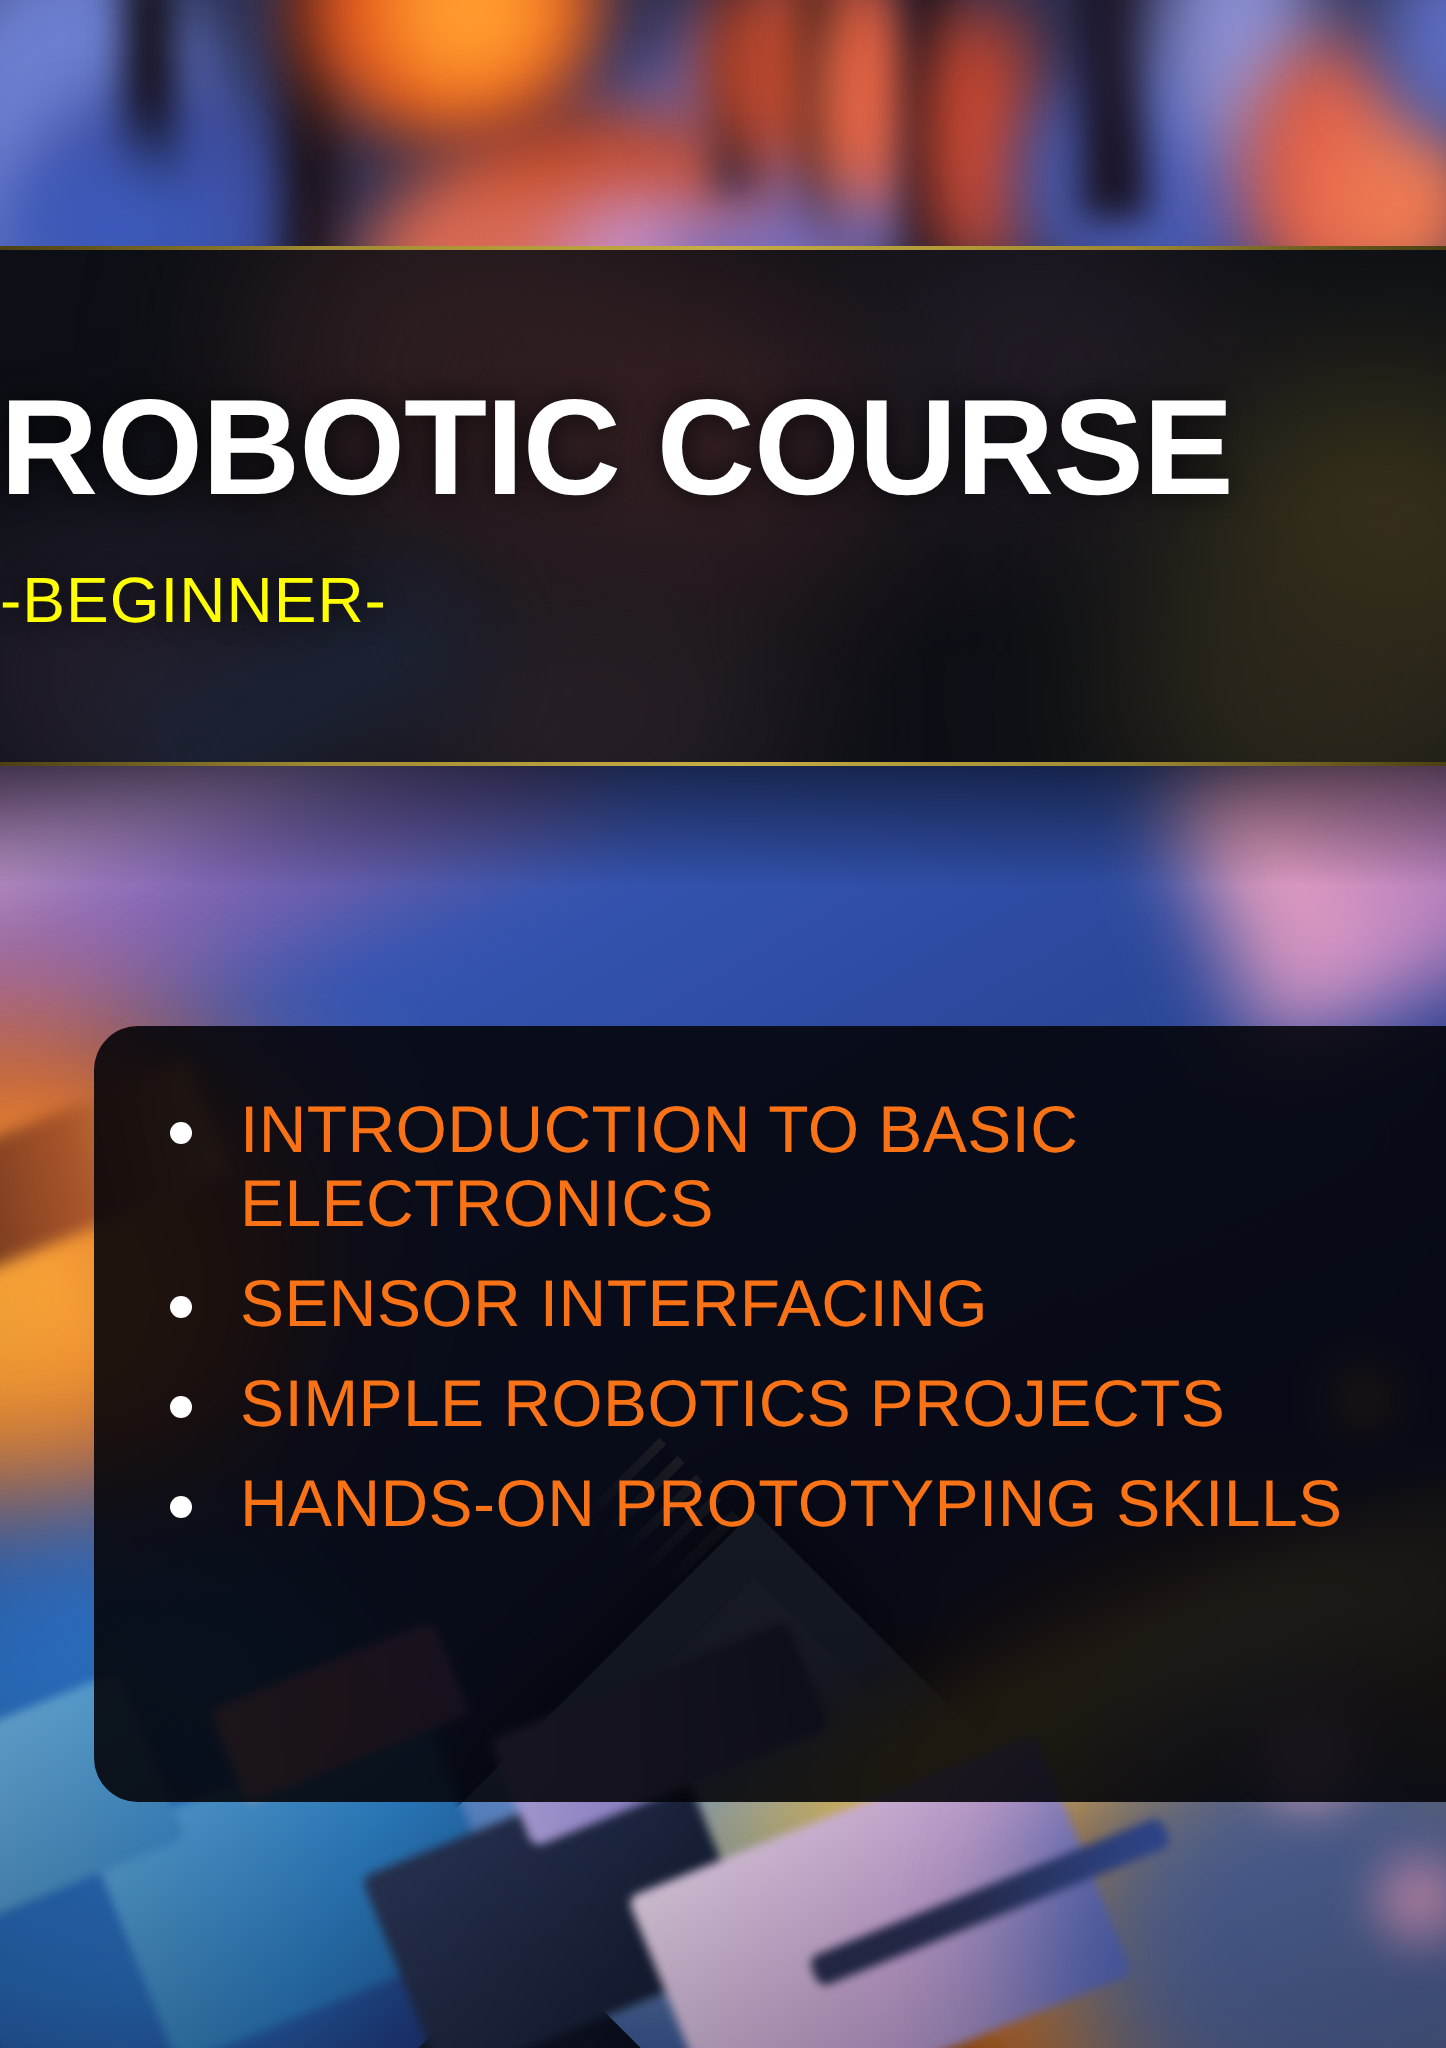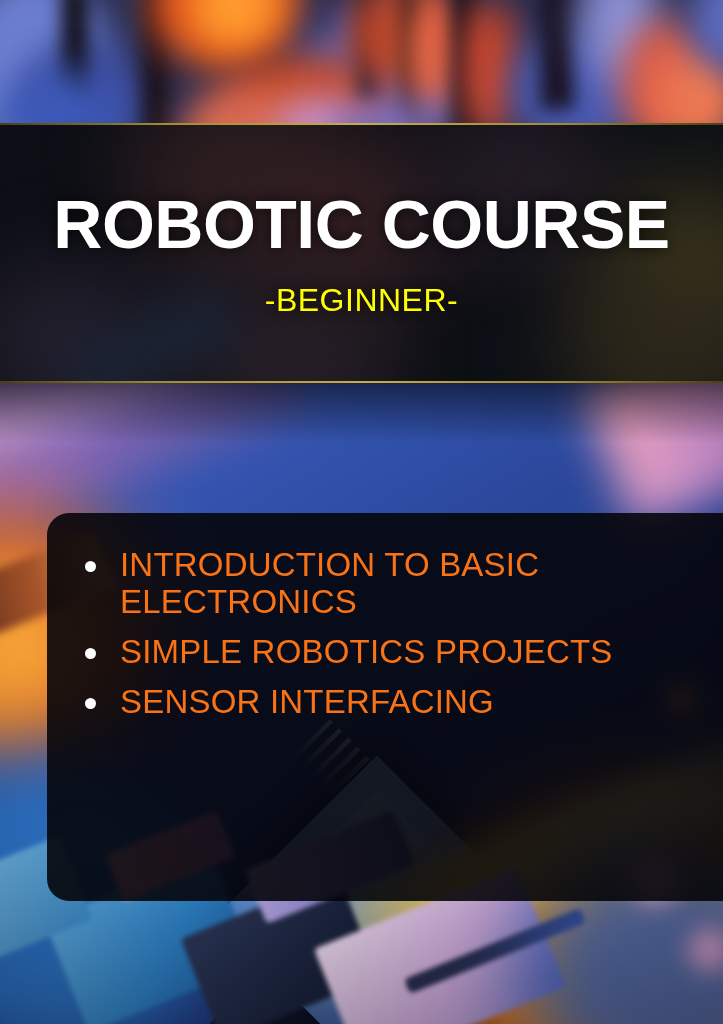--- a/index.html
+++ b/index.html
@@ -59,21 +59,20 @@
   }
   .banner-rule.top { top: 0; }
   .banner-rule.bot { bottom: 0; }
 
   .banner-inner {
     position: absolute;
     inset: 0;
     z-index: 5;
     display: flex;
     flex-direction: column;
-    align-items: center;
     justify-content: center;
   }
   .title-main {
     font-size: 68px;
     font-weight: 700;
     letter-spacing: -0.5px;
     line-height: 1;
     color: #ffffff;
     margin: 0 0 4px 0;
     white-space: nowrap;
@@ -288,21 +287,24 @@
     <div class="layer" style="inset:0;background:radial-gradient(120% 95% at 50% 30%, rgba(0,0,0,0) 40%, rgba(0,0,0,.45) 100%);"></div>
     <div class="layer" style="left:0;top:0;width:723px;height:60px;background:linear-gradient(180deg,rgba(0,0,0,.55),rgba(0,0,0,0));"></div>
   </div>
 
   <div class="card">
     <ul class="bullets">
       <li>
         <span>INTRODUCTION TO BASIC ELECTRONICS</span>
       </li>
       <li>
+        <span>SENSOR INTERFACING</span>
+      </li>
+      <li>
         <span>SIMPLE ROBOTICS PROJECTS</span>
       </li>
       <li>
-        <span>SENSOR INTERFACING</span>
+        <span>HANDS-ON PROTOTYPING SKILLS</span>
       </li>
     </ul>
   </div>
 
 </div>
 
 </body></html>

